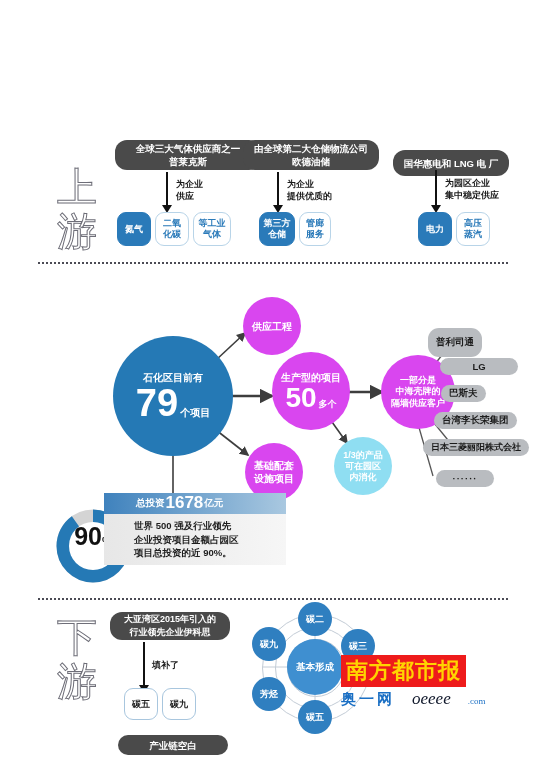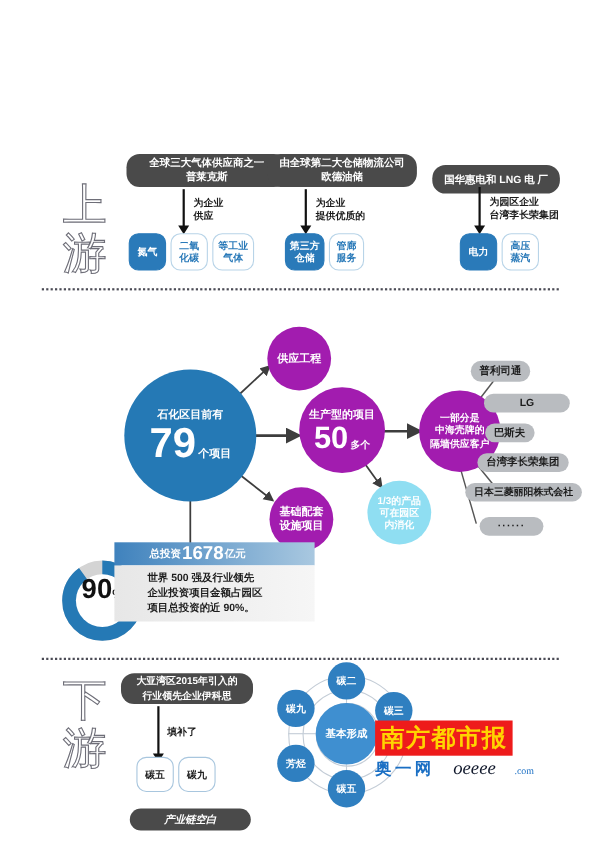--- a/index.html
+++ b/index.html
@@ -73,21 +73,21 @@
     border-top:2px dotted #4b4b55;
   }
 
   
   .circ{
     position:absolute;border-radius:50%;
     display:flex;flex-direction:column;align-items:center;justify-content:center;
     text-align:center;color:#ffffff;box-sizing:border-box;
   }
   .c-main{background:#2579b5;}
-  .c-cyan{background:#a21caf;}
+  .c-cyan{background:#d946ef;}
   .c-cyan-d{background:#8fdef2;}
   .c-title{font-size:10px;line-height:13px;font-weight:bold;}
   .c-big{font-size:38px;line-height:38px;font-weight:bold;}
   .c-sub{font-size:10px;font-weight:bold;}
 
   .gray-pill{
     position:absolute;background:#b9bcc0;color:#1c1c1c;
     border-radius:11px;font-size:9.5px;font-weight:bold;
     display:flex;align-items:center;justify-content:center;
     padding:3px 8px;box-sizing:border-box;white-space:nowrap;
@@ -173,21 +173,21 @@
 仓储</div>
   <div class="chip ghost" style="left:299px;top:212px;width:32px;height:34px;">管廊
 服务</div>
 
   <div class="dark-box" style="left:393px;top:140px;width:116px;height:26px;margin-top:10px;">国华惠电和 LNG 电 厂</div>
   <div class="v-arrow" style="left:430px;top:170px;height:44px;">
     <div class="shaft" style="height:36px;"></div>
     <div class="head" style="top:35px;"></div>
   </div>
   <div class="arrow-note" style="left:445px;top:177px;">为园区企业
-台湾李长荣集团</div>
+集中稳定供应</div>
   <div class="chip fill" style="left:418px;top:212px;width:34px;height:34px;">电力</div>
   <div class="chip ghost" style="left:456px;top:212px;width:34px;height:34px;">高压
 蒸汽</div>
 
   <div class="divider" style="top:262px;"></div>
 
   <svg width="540" height="781" style="position:absolute;left:0;top:0;pointer-events:none;">
     <defs>
       <marker id="ah" markerWidth="7" markerHeight="7" refX="5" refY="3" orient="auto">
         <path d="M0,0 L6,3 L0,6 z" fill="#3d3d3d"></path>
@@ -244,21 +244,21 @@
 可在园区
 内消化</div>
   </div>
 
   <div class="circ c-cyan" style="left:381px;top:355px;width:74px;height:74px;">
     <div class="c-title" style="font-size:9px;line-height:11.5px;white-space:pre-line;">一部分是
 中海壳牌的
 隔墙供应客户</div>
   </div>
 
-  <div class="gray-pill" style="left:428px;top:328px;height:19px;">普利司通</div>
+  <div class="gray-pill" style="left:428px;top:328px;height:29px;">普利司通</div>
   <div class="gray-pill" style="left:440px;top:358px;height:17px;width:78px;">LG</div>
   <div class="gray-pill" style="left:441px;top:385px;height:17px;">巴斯夫</div>
   <div class="gray-pill" style="left:434px;top:412px;height:17px;">台湾李长荣集团</div>
   <div class="gray-pill" style="left:423px;top:439px;height:17px;font-size:9px;">日本三菱丽阳株式会社</div>
   <div class="gray-pill" style="left:436px;top:470px;height:17px;width:58px;letter-spacing:1px;">······</div>
 
   <div class="donut" style="left:56px;top:509px;">
     <svg width="74" height="74" viewBox="0 0 74 74">
       <circle cx="37" cy="37" r="29" fill="none" stroke="#d4d4d4" stroke-width="15"></circle>
       <circle id="donut-arc" cx="37" cy="37" r="29" fill="none" stroke="#2579b5" stroke-width="15" stroke-dasharray="164.0 18.2" transform="rotate(-90 37 37)"></circle>
@@ -288,21 +288,21 @@
   <div class="dark-box" style="left:110px;top:612px;width:120px;height:28px;font-size:9px;">大亚湾区2015年引入的
 行业领先企业伊科思</div>
   <div class="v-arrow" style="left:138px;top:642px;height:52px;">
     <div class="shaft" style="height:44px;"></div>
     <div class="head" style="top:43px;"></div>
   </div>
   <div class="arrow-note" style="left:152px;top:659px;">填补了</div>
   <div class="chip ghost" style="left:124px;top:688px;width:34px;height:32px;color:#222;border-color:#a8c6de;">碳五</div>
   <div class="chip ghost" style="left:162px;top:688px;width:34px;height:32px;color:#222;border-color:#a8c6de;">碳九</div>
 
-  <div class="dark-box" style="left:118px;top:735px;width:110px;height:20px;border-radius:10px;font-style:italic;">产业链空白</div>
+  <div class="dark-box" style="left:118px;top:735px;width:110px;height:20px;border-radius:10px;">产业链空白</div>
 
   <div class="ring" style="left:262px;top:614px;width:106px;height:106px;"></div>
   <div class="ring" style="left:275px;top:627px;width:80px;height:80px;"></div>
   <div class="ring" style="left:287px;top:639px;width:56px;height:56px;"></div>
   <svg width="540" height="781" style="position:absolute;left:0;top:0;pointer-events:none;">
     <line x1="315" y1="614" x2="315" y2="639" stroke="#c3ccd6" stroke-width="1"></line>
     <line x1="315" y1="695" x2="315" y2="720" stroke="#c3ccd6" stroke-width="1"></line>
     <line x1="262" y1="667" x2="287" y2="667" stroke="#c3ccd6" stroke-width="1"></line>
     <line x1="343" y1="667" x2="368" y2="667" stroke="#c3ccd6" stroke-width="1"></line>
   </svg>

